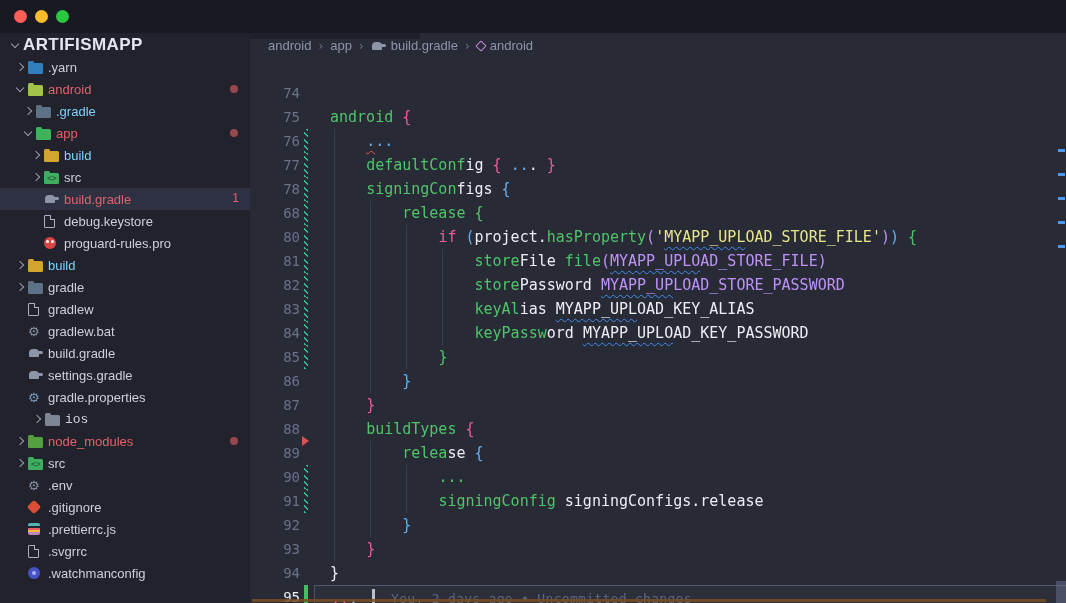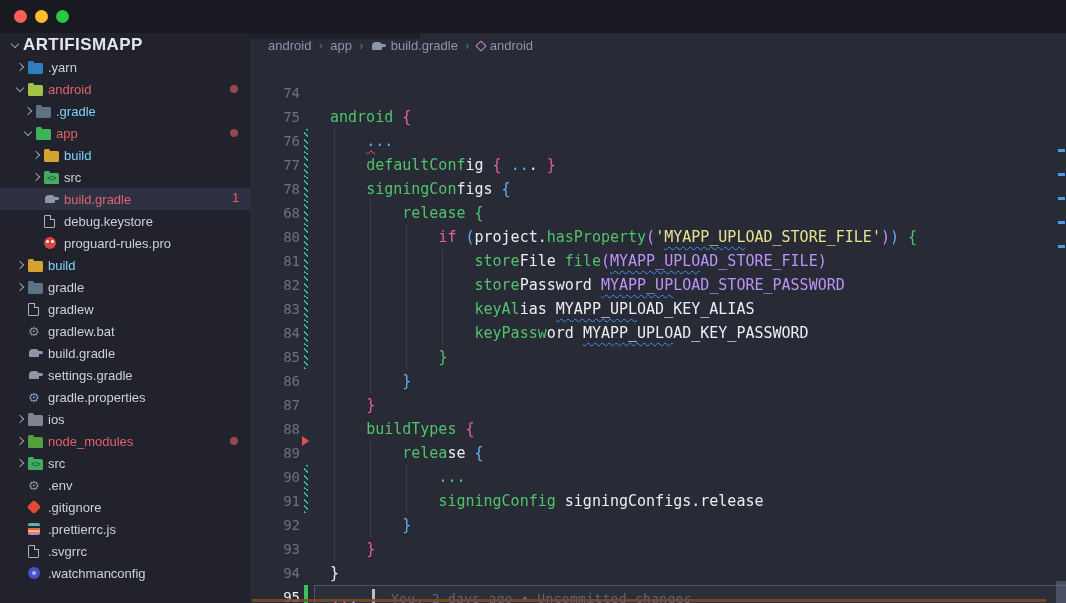--- a/index.html
+++ b/index.html
@@ -252,21 +252,21 @@
             </span>
             <span class="label">settings.gradle</span>
           </div>
           <div class="tree-row " style="padding-left: 12px;">
             <span class="chev none"></span>
             <span class="tree-icon">
               <span class="gearic blue">⚙</span>
             </span>
             <span class="label">gradle.properties</span>
           </div>
-          <div class="tree-row " style="padding-left: 12px;">
+          <div class="tree-row " style="padding-left: 29px; font-family: Liberation Mono, monospace;">
             <span class="chev right">
               <i></i>
             </span>
             <span class="tree-icon">
               <span class="fold f-ios"></span>
             </span>
             <span class="label">ios</span>
           </div>
           <div class="tree-row error" style="padding-left: 12px;">
             <span class="chev right">

